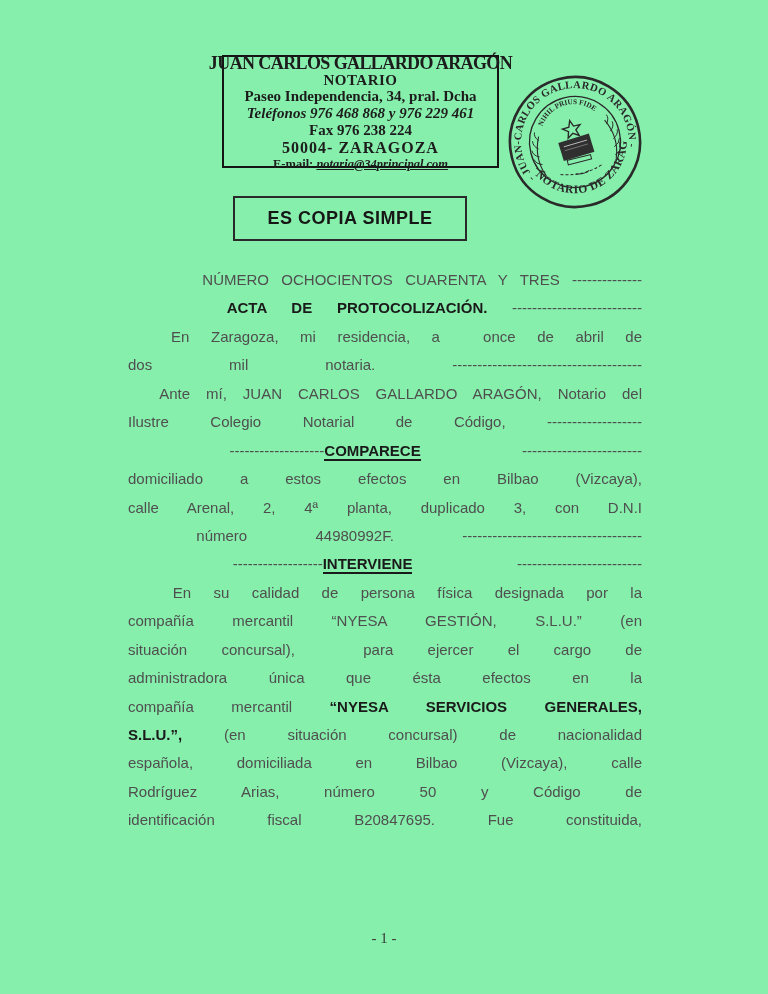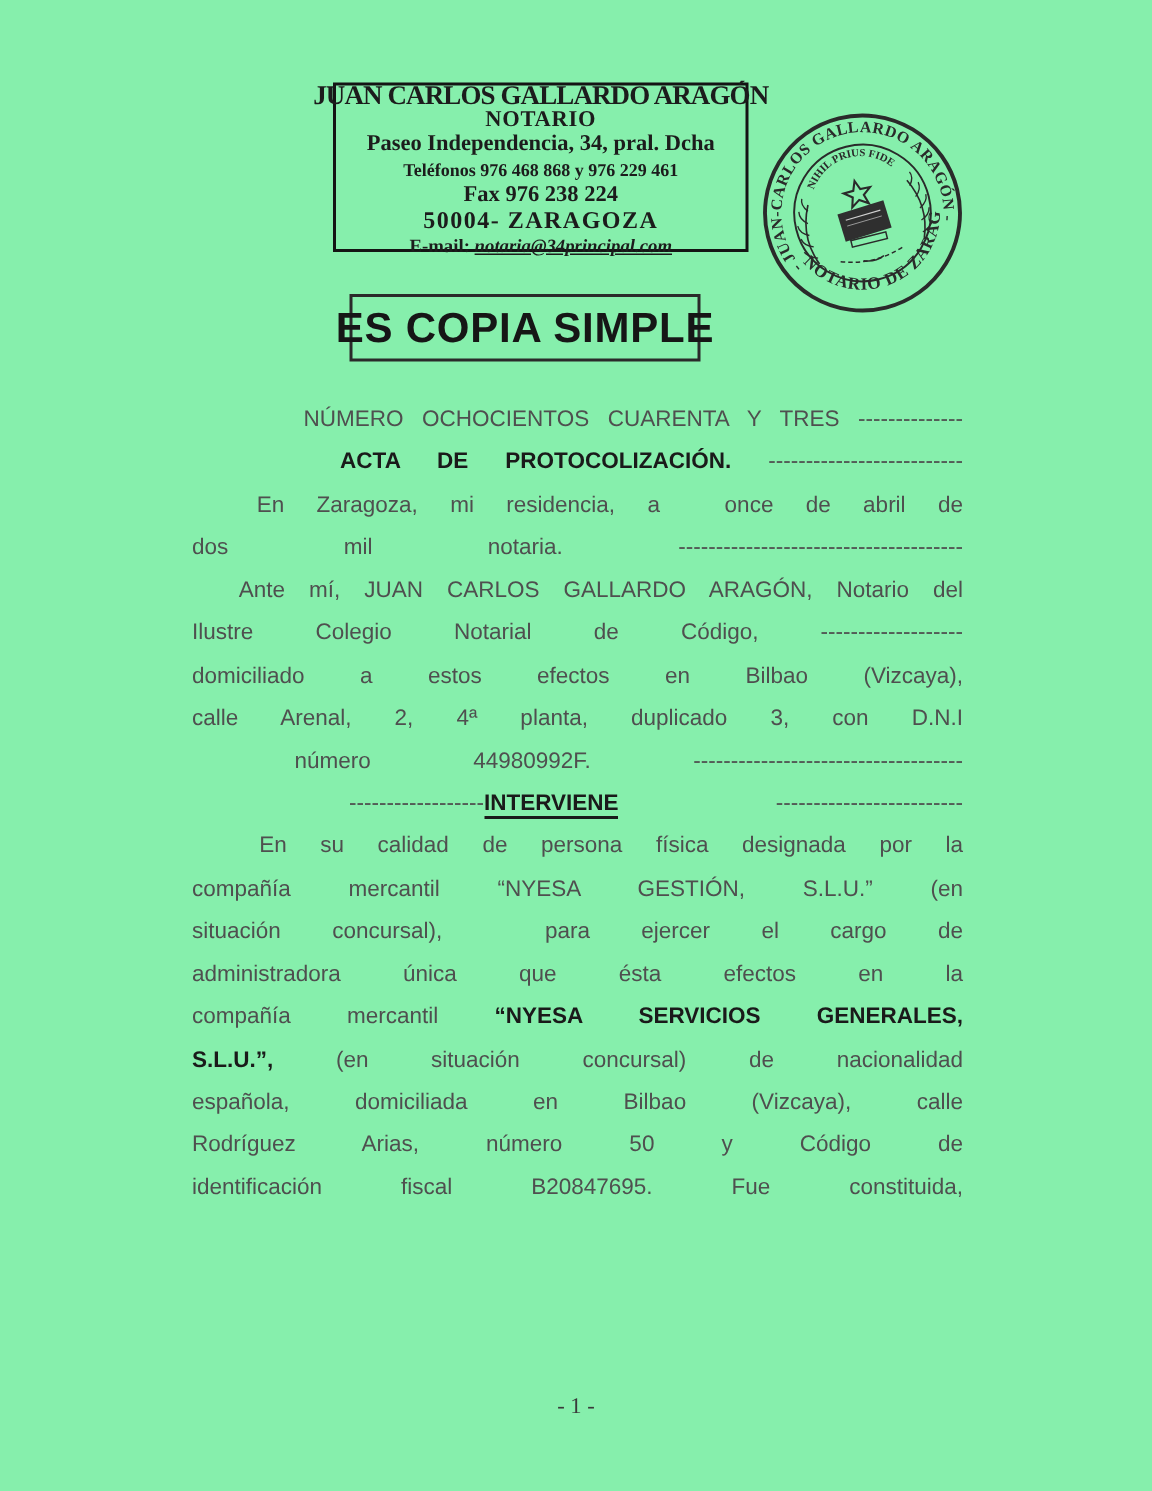--- a/index.html
+++ b/index.html
@@ -11,34 +11,34 @@
   
   .letterhead{
     position:absolute;left:222px;top:55px;width:277px;height:113px;
     border:2.5px solid #141414;box-sizing:border-box;
     display:flex;flex-direction:column;justify-content:center;align-items:center;
     text-align:center;font-weight:bold;padding-top:2px;
   }
   .lh-name{font-size:18px;line-height:19px;letter-spacing:-0.6px;white-space:nowrap;}
   .lh-title{font-size:15px;line-height:15px;letter-spacing:0.5px;}
   .lh-address{font-size:15px;line-height:17px;white-space:nowrap;}
-  .lh-phones{font-size:12px;line-height:17px;white-space:nowrap;}
+  .lh-phones{font-size:15px;line-height:17px;white-space:nowrap;font-style:italic;}
   .lh-fax{font-size:15px;line-height:17px;}
   .lh-postal{font-size:16px;line-height:18px;letter-spacing:1px;}
   .lh-email{font-size:12.5px;line-height:15px;}
   .lh-email .addr{font-style:italic;text-decoration:underline;}
   
   .seal{position:absolute;left:505px;top:72px;width:140px;height:140px;transform:rotate(-14deg);}
   
   .copy-box{
     position:absolute;left:233px;top:196px;width:234px;height:45px;
     border:2.5px solid #2a2a2a;box-sizing:border-box;
     display:flex;align-items:center;justify-content:center;
     font-family:"Liberation Sans", sans-serif;font-weight:bold;
-    font-size:28px;letter-spacing:0.5px;color:#161616;white-space:nowrap;
+    font-size:18px;letter-spacing:0.5px;color:#161616;white-space:nowrap;
   }
   
   .body-text{
     position:absolute;left:128px;top:266px;width:514px;
     font-family:Liberation Sans, sans-serif;font-size:15px;color:#4f4f4f;
   }
   .line{
     line-height:28.45px;height:28.45px;white-space:nowrap;
     text-align:justify;text-align-last:justify;text-justify:inter-word;
   }
@@ -123,20 +123,21 @@
     <span>ES COPIA SIMPLE</span>
   </div>
 
   <div class="body-text" id="body-lines">
       <div class="line"><span>&nbsp;&nbsp;&nbsp;&nbsp;&nbsp; NÚMERO OCHOCIENTOS CUARENTA Y TRES --------------</span></div>
       <div class="line"><span>&nbsp;&nbsp;&nbsp;&nbsp;</span><span class="b">ACTA DE PROTOCOLIZACIÓN.</span><span> --------------------------</span></div>
       <div class="line"><span>&nbsp; En Zaragoza, mi residencia, a&nbsp; once de abril de</span></div>
       <div class="line"><span>dos mil notaria. --------------------------------------</span></div>
       <div class="line"><span>&nbsp; Ante mí, JUAN CARLOS GALLARDO ARAGÓN, Notario del</span></div>
       <div class="line"><span>Ilustre Colegio Notarial de Código, -------------------</span></div>
+      <div class="line"><span>&nbsp;-------------------</span><span class="b u">COMPARECE</span><span> ------------------------</span></div>
       <div class="line"><span>domiciliado a estos efectos en Bilbao (Vizcaya),</span></div>
       <div class="line"><span>calle Arenal, 2, 4ª planta, duplicado 3, con D.N.I</span></div>
       <div class="line"><span>&nbsp;número 44980992F. ------------------------------------</span></div>
       <div class="line"><span>&nbsp;------------------</span><span class="b u">INTERVIENE</span><span> -------------------------</span></div>
       <div class="line"><span>&nbsp; En su calidad de persona física designada por la</span></div>
       <div class="line"><span>compañía mercantil “NYESA GESTIÓN, S.L.U.” (en</span></div>
       <div class="line"><span>situación concursal),&nbsp; para ejercer el cargo de</span></div>
       <div class="line"><span>administradora única que ésta efectos en la</span></div>
       <div class="line"><span>compañía mercantil </span><span class="b">“NYESA SERVICIOS GENERALES,</span></div>
       <div class="line"><span class="b">S.L.U.”,</span><span> (en situación concursal) de nacionalidad</span></div>

